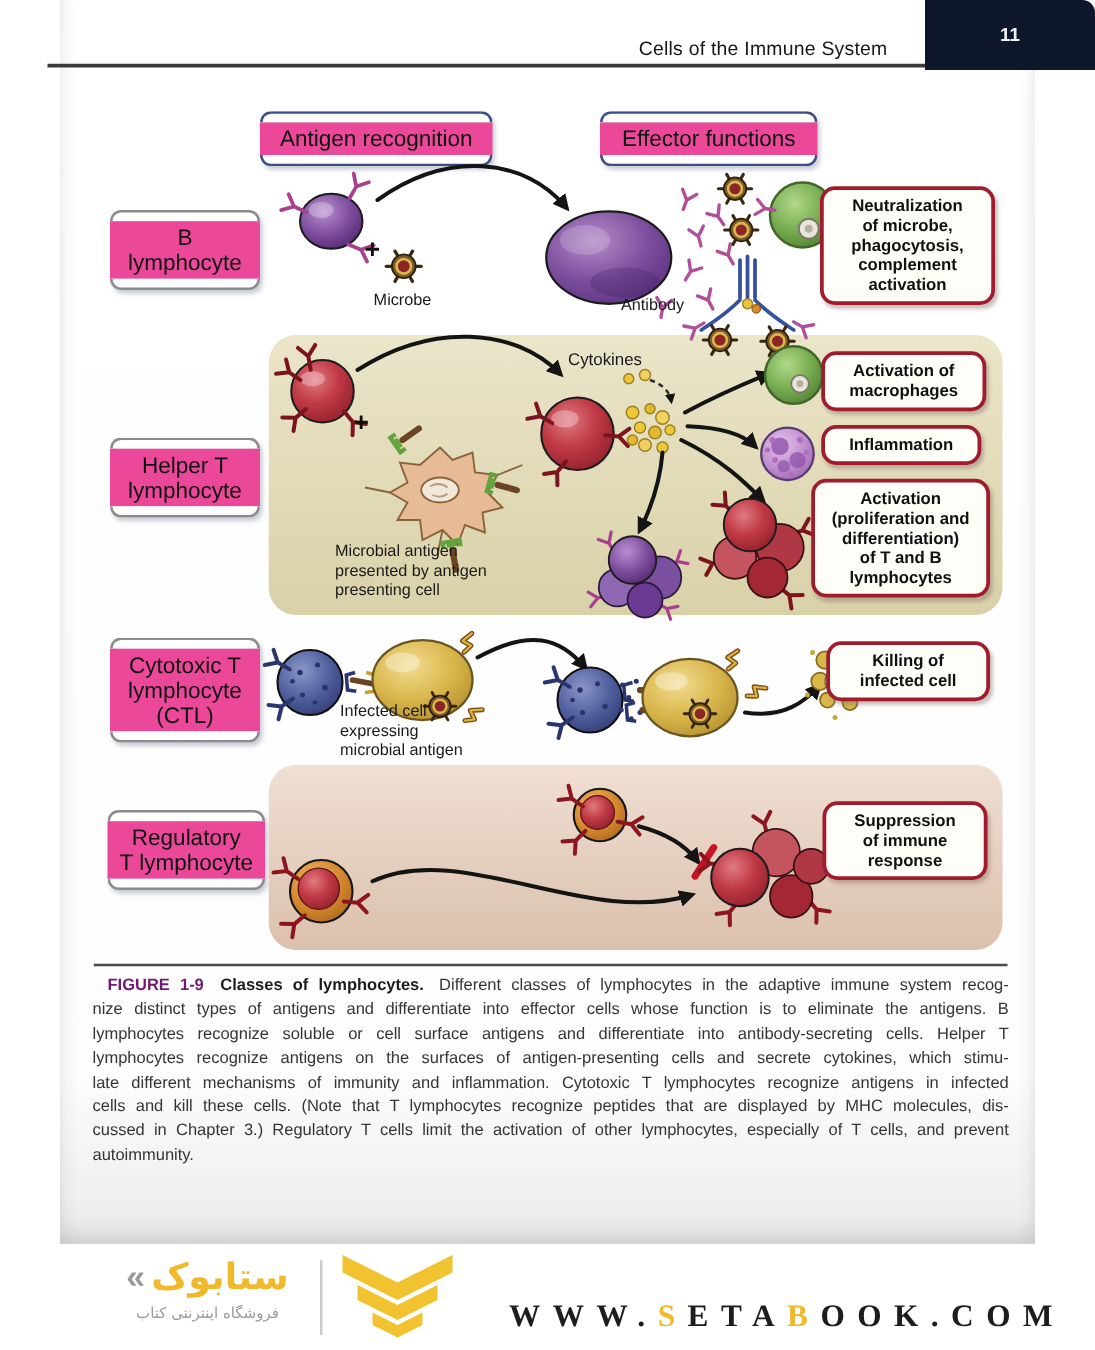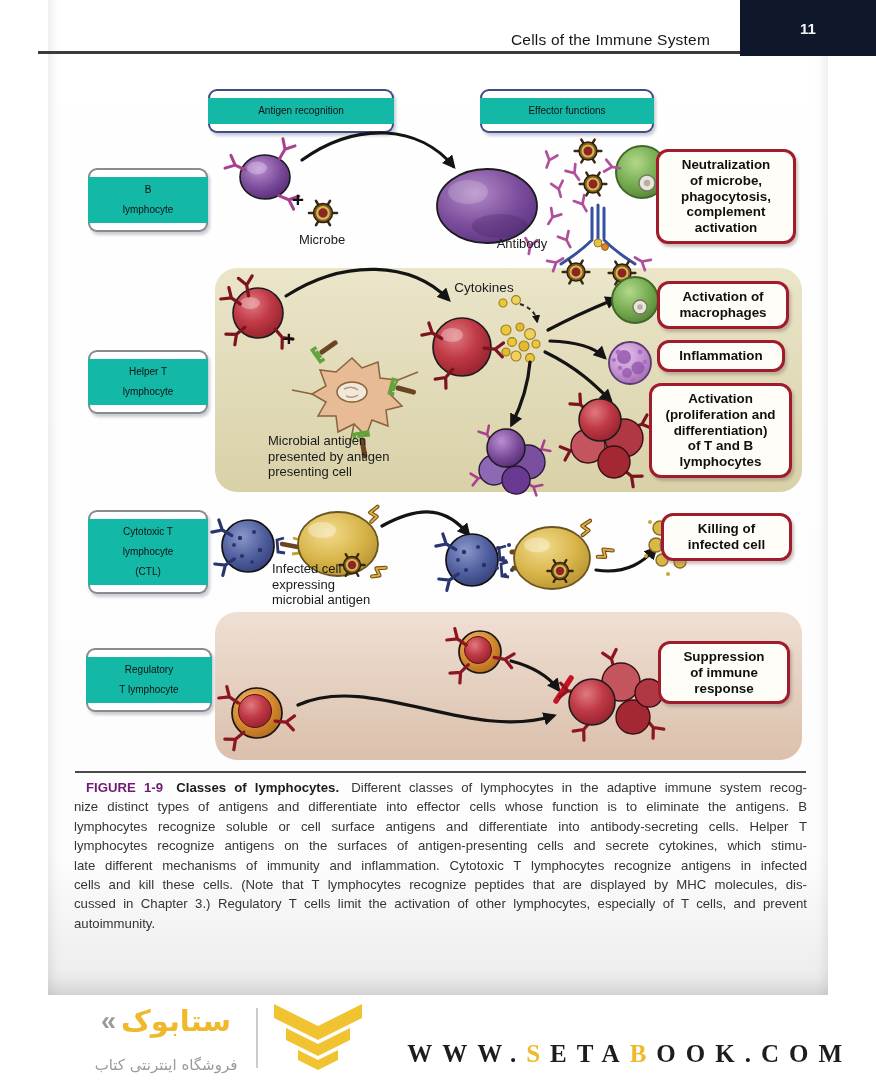--- a/index.html
+++ b/index.html
@@ -1,18 +1,18 @@
 <!DOCTYPE html>
 <html><head>
 <meta charset="utf-8">
 <style>
   html,body { margin:0; padding:0; background:#ffffff; }
   #canvas {
     position:relative; width:876px; height:1080px; overflow:hidden;
-    font-family:"Liberation Sans","DejaVu Sans",sans-serif; background:#ffffff;
+    font-family:"Liberation Sans","DejaVu Sans",sans-serif; background:#ffffff;border-radius:10px;
   }
   
   .page-scan {
     position:absolute; left:48px; top:0; width:780px; height:995px;
     background:linear-gradient(#ffffff 0%, #fdfdfd 86%, #ececec 99%);
     box-shadow: inset 14px 0 16px -14px rgba(0,0,0,.10),
                 inset -14px 0 16px -14px rgba(0,0,0,.10),
                 inset 0 -18px 20px -12px rgba(0,0,0,.14);
   }
   
@@ -20,22 +20,22 @@
     font-size:15.5px; color:#161616; letter-spacing:.2px; }
   .hdr-rule { position:absolute; left:38px; top:51px; width:703px; height:2.5px; background:#3b3b3b; }
   .page-badge { position:absolute; left:740px; top:0; width:136px; height:56px;
     background:#0f172a; display:flex; align-items:center; justify-content:center;
     color:#f2f3f8; font-weight:bold; font-size:15px; }
   
   .bbox { position:absolute; filter:drop-shadow(2px 3px 1.5px rgba(120,130,150,.40)); }
   .b-cap  { height:7px; border:2.5px solid #8b8b8b; border-bottom:none; border-radius:10px 10px 0 0; background:#fff; }
   .b-base { height:7px; border:2.5px solid #8b8b8b; border-top:none; border-radius:0 0 10px 10px; background:#fff; }
   .bbox.blue .b-cap, .bbox.blue .b-base { border-color:#3d4e86; }
-  .b-text { padding:3px 4px; font-size:10px; line-height:20px; color:#111; text-align:center;
-    white-space:pre-line; background:#14b8a6; }
+  .b-text { padding:3px 4px; font-size:18px; line-height:20px; color:#111; text-align:center;
+    white-space:pre-line; background:#ec4899; }
   
   .obox { position:absolute; box-sizing:border-box; border:3px solid #a01b2b; border-radius:12px;
     background:#fffdf8; padding:5px 6px; font-weight:bold; font-size:13.4px; line-height:15.8px;
     text-align:center; white-space:pre-line; color:#101010;
     box-shadow:2px 3px 3px rgba(140,120,110,.45); z-index:4; }
   
   .ann { position:absolute; font-size:13px; line-height:15.5px; color:#1a1a1a;
     white-space:pre-line; z-index:4; }
   .ann.center { text-align:center; }
   .plus { position:absolute; font-size:21px; font-weight:bold; color:#101010; z-index:4; }
@@ -58,21 +58,21 @@
     line-height:19.4px; color:#353535; z-index:4; }
   .cap-line { text-align:justify; text-align-last:justify; white-space:nowrap; }
   .cap-last { text-align:left; }
   .fig-label { font-weight:bold; color:#701a75; margin-right:5px;padding-left:12px; }
   .fig-title { font-weight:bold; color:#1c1c1c; margin-right:4px; }
   
   .wordmark { position:absolute; left:84px; top:1004px; width:164px; text-align:center; z-index:4; }
   .wm-row { display:flex; align-items:center; justify-content:center; gap:5px; }
   .wm-chev { font-size:27px; color:#9a9a9a; font-weight:bold; }
   .wm-word { font-size:29px; font-weight:bold; color:#f0b92c; font-family:"DejaVu Sans",sans-serif; }
-  .wm-tag { margin-top:18px; font-size:15px; color:#9b9b9b; font-family:"DejaVu Sans",sans-serif; }
+  .wm-tag { margin-top:5px; font-size:12px; color:#9b9b9b; font-family:"DejaVu Sans",sans-serif; }
   .logo-div { position:absolute; left:256px; top:1008px; width:2px; height:60px; background:#cccccc; z-index:4; }
   .emblem { position:absolute; left:270px; top:1002px; z-index:4; }
   .store-name { position:absolute; right:64px; top:1006px; direction:rtl; font-size:21px;
     color:#151515; font-family:"DejaVu Sans",sans-serif; z-index:4; }
   .site-url { position:absolute; right:24px; top:1040px; font-size:25px; font-weight:bold;
     letter-spacing:10px; color:#1d1d1d; z-index:4;font-family:Liberation Serif, serif; }
   .site-url .yl { color:#f0b92c; }
 </style>
 </head>
 <body>

